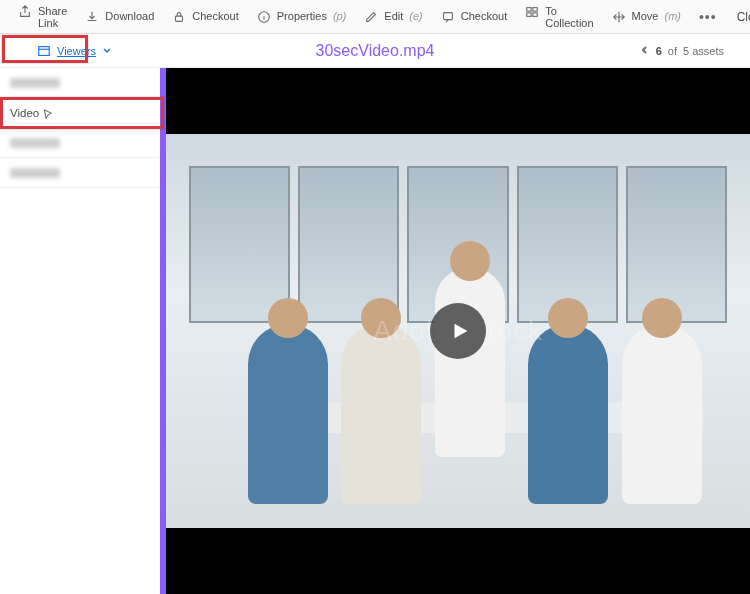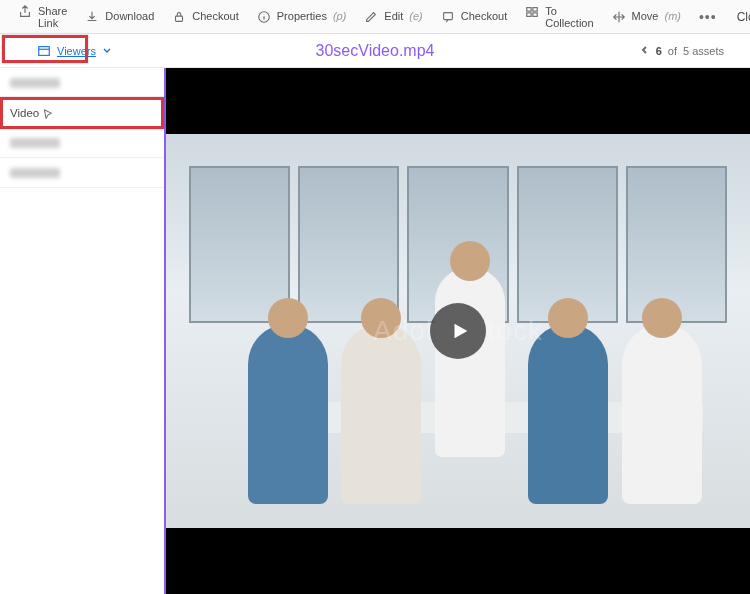--- a/index.html
+++ b/index.html
@@ -17,21 +17,21 @@
     .viewers-btn { display: flex; align-items: center; gap: 6px; padding: 4px 10px; font-size: 11px; color: #1473e6; text-decoration: underline; cursor: pointer; border: 1px solid transparent; }
     .viewers-btn .dd-ico { width: 10px; height: 10px; display: flex; }
     .viewers-icon { width: 14px; height: 14px; }
     .viewers-icon svg { width: 14px; height: 14px; stroke: #1473e6; fill: none; stroke-width: 1.3; }
     .filename { position: absolute; left: 50%; transform: translateX(-50%); font-size: 16px; color: #8b5cf6; font-weight: 500; }
     .asset-count { margin-left: auto; display: flex; align-items: center; gap: 6px; font-size: 11px; color: #6e6e6e; }
     .asset-count .num-bold { font-weight: 700; color: #4b4b4b; }
     .chev-left svg { width: 10px; height: 10px; stroke: #6e6e6e; fill: none; stroke-width: 2; }
 
     .main { display: flex; height: calc(594px - 68px); }
-    .sidebar { width: 166px; background: #fff; border-right: 2px solid #8b5cf6; }
+    .sidebar { width: 166px; background: #fff; border-right: 6px solid #8b5cf6; }
     .sidebar-item { height: 30px; display: flex; align-items: center; padding: 0 10px; font-size: 11.5px; color: #4b4b4b; border-bottom: 1px solid #f0f0f0; cursor: pointer; position: relative; }
     .sidebar-item.blurred .blur-box { width: 50px; height: 10px; background: #cfcfcf; border-radius: 2px; filter: blur(2px); }
     .sidebar-item .cursor-ico { position: absolute; left: 40px; top: 10px; }
     .sidebar-item .cursor-ico svg { width: 14px; height: 14px; }
 
     .viewer-area { flex: 1; background: #000; display: flex; align-items: center; justify-content: center; position: relative; }
     .video-frame { width: 100%; height: 394px; background: #2a3540; position: relative; overflow: hidden; }
     .play-btn { position: absolute; left: 50%; top: 50%; transform: translate(-50%, -50%); width: 56px; height: 56px; border-radius: 50%; background: rgba(70,70,70,0.85); display: flex; align-items: center; justify-content: center; cursor: pointer; }
     .play-btn svg { width: 22px; height: 22px; fill: #fff; margin-left: 3px; }
     .watermark { position: absolute; left: 50%; top: 50%; transform: translate(-50%, -50%); font-size: 28px; color: rgba(255,255,255,0.25); letter-spacing: 1px; white-space: nowrap; }

